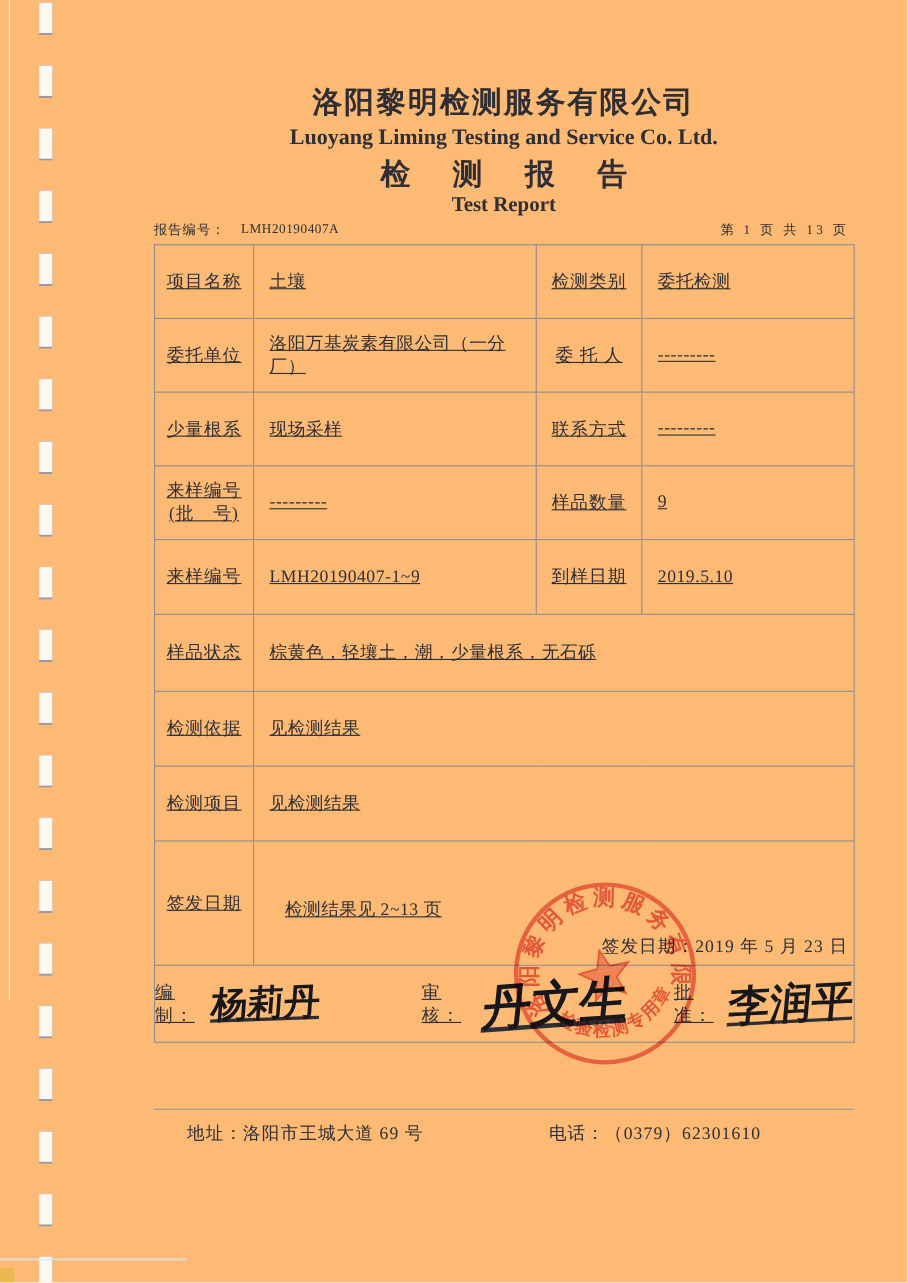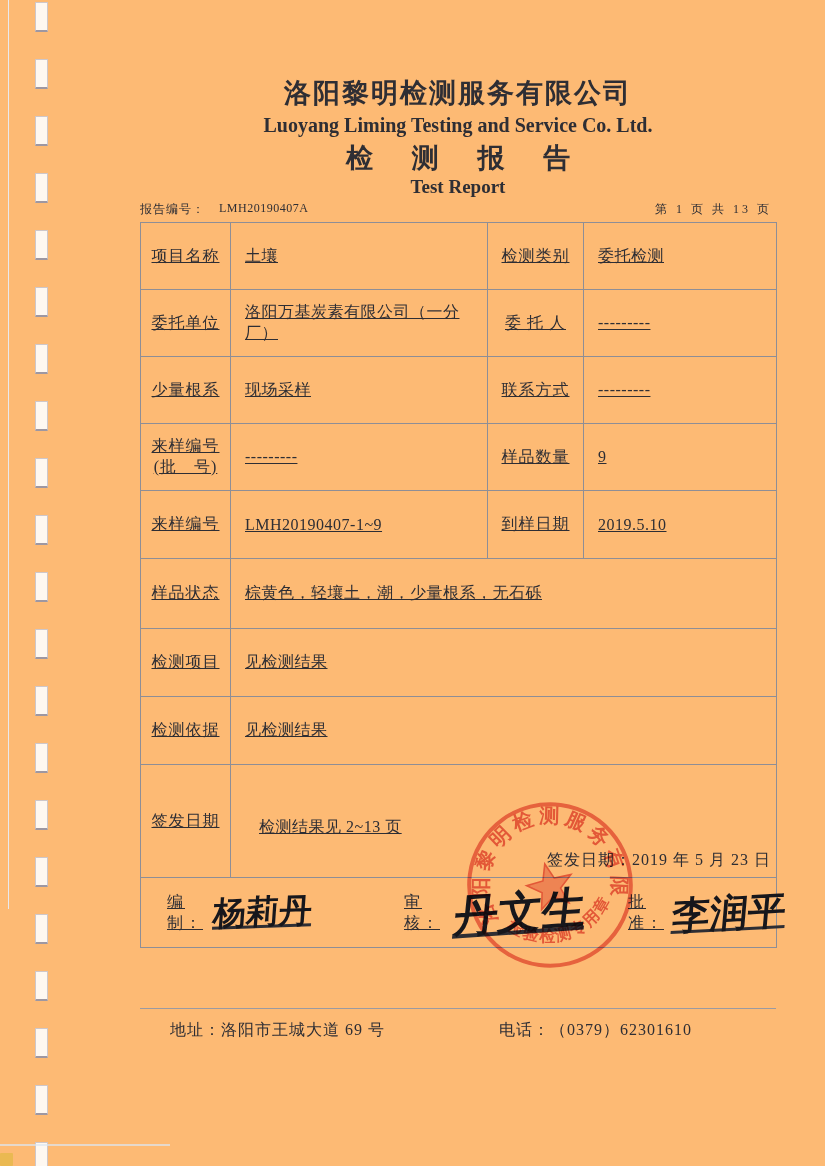--- a/index.html
+++ b/index.html
@@ -47,21 +47,21 @@
   td.val{ text-align:left; padding-left:14px; letter-spacing:.5px; }
   tr.r-n{ height:67px; } tr.r-n5{ height:68px; }
   tr.r-s{ height:70px; } tr.r-p{ height:68px; }
   tr.r-res{ height:113px; } tr.r-rem{ height:70px; } tr.r-sig{ height:70px; }
   td.res-cell{ position:relative; vertical-align:top; }
   .res-text{ padding:12px 0 0 14px; }
   .issue-date{ position:absolute; right:5px; bottom:6px; font-size:16px; letter-spacing:1px; }
   td.sig-cell{ padding:0; overflow:visible; }
   .sig-line{ display:flex; align-items:center; height:100%; overflow:visible; }
   .s-lbl{ font-size:16px; letter-spacing:2px; }
-  .s-lbl.first{ margin-left:26px; }
+  .s-lbl.first{ }
   .s-lbl.second{ margin-left:92px; }
   .s-lbl.third{ margin-left:42px; }
   .hand{ font-weight:bold; color:#17171c; white-space:nowrap; }
   .hw1{ font-size:33px; margin-left:10px; transform:rotate(-2deg) skewX(-6deg); }
   .hw2{ font-size:44px; margin-left:14px; transform:rotate(-4deg) skewX(-10deg); line-height:0; }
   .hw3{ font-size:38px; margin-left:8px; transform:rotate(-3deg) skewX(-8deg); line-height:0; }
 
   
   .stamp{ position:absolute; left:462px; top:797px; width:176px; height:176px;
     opacity:.82; mix-blend-mode:multiply; pointer-events:none; z-index:5; }
@@ -161,25 +161,25 @@
           <td class="lbl">来样编号</td>
           <td class="val">LMH20190407-1~9</td>
           <td class="lbl">到样日期</td>
           <td class="val">2019.5.10</td>
         </tr>
         <tr class="r-s">
           <td class="lbl">样品状态</td>
           <td class="val" colspan="3">棕黄色，轻壤土，潮，少量根系，无石砾</td>
         </tr>
         <tr class="r-p">
+          <td class="lbl">检测依据</td>
+          <td class="val" colspan="3">见检测结果</td>
+        </tr>
+        <tr class="r-p">
           <td class="lbl">检测项目</td>
-          <td class="val" colspan="3">见检测结果</td>
-        </tr>
-        <tr class="r-p">
-          <td class="lbl">检测依据</td>
           <td class="val" colspan="3">见检测结果</td>
         </tr>
         <tr class="r-res">
           <td class="lbl">签发日期</td>
           <td class="val res-cell" colspan="3">
             <div class="res-text">检测结果见 2~13 页</div>
             <div class="issue-date">
               <span>签发日期：</span><span>2019 年 5 月 23 日</span>
             </div>
           </td>

